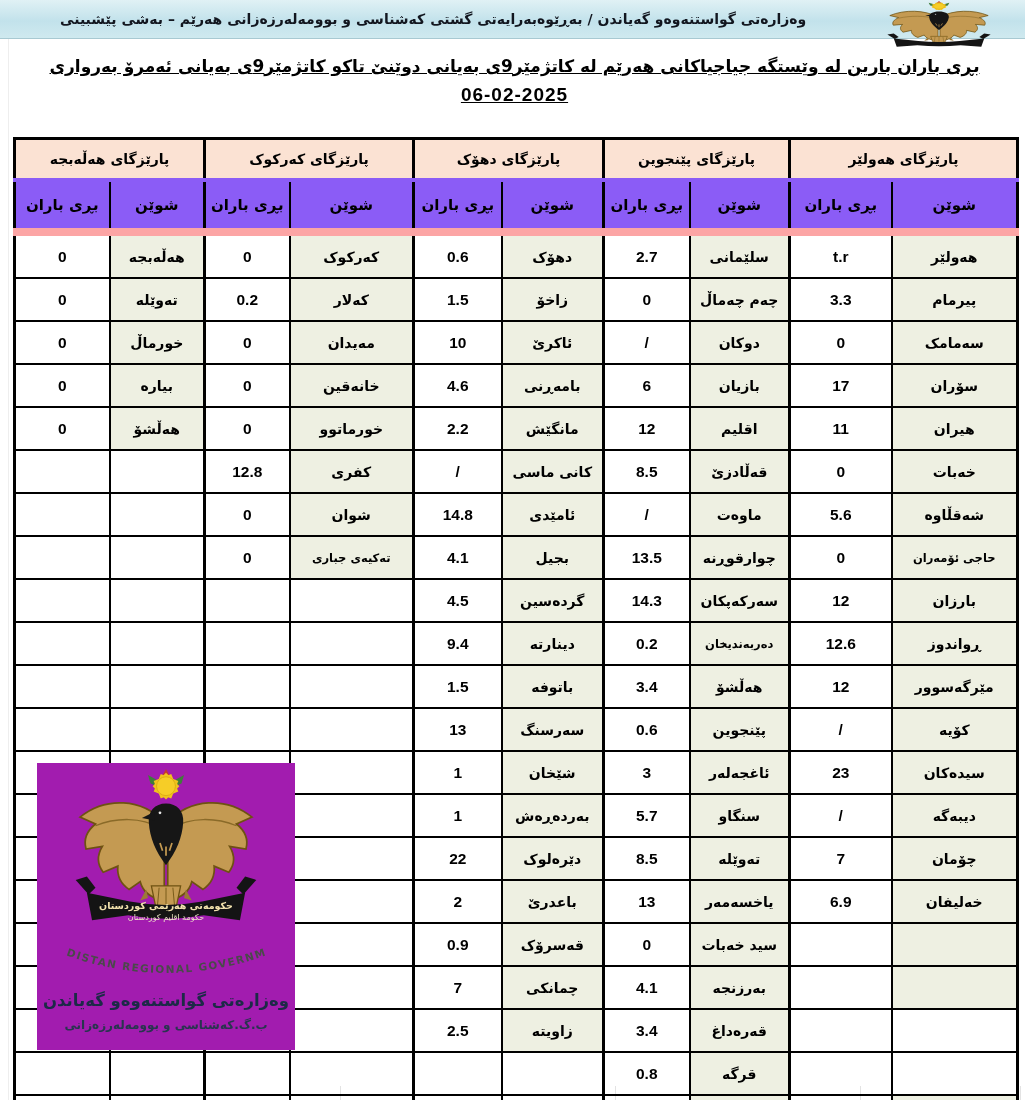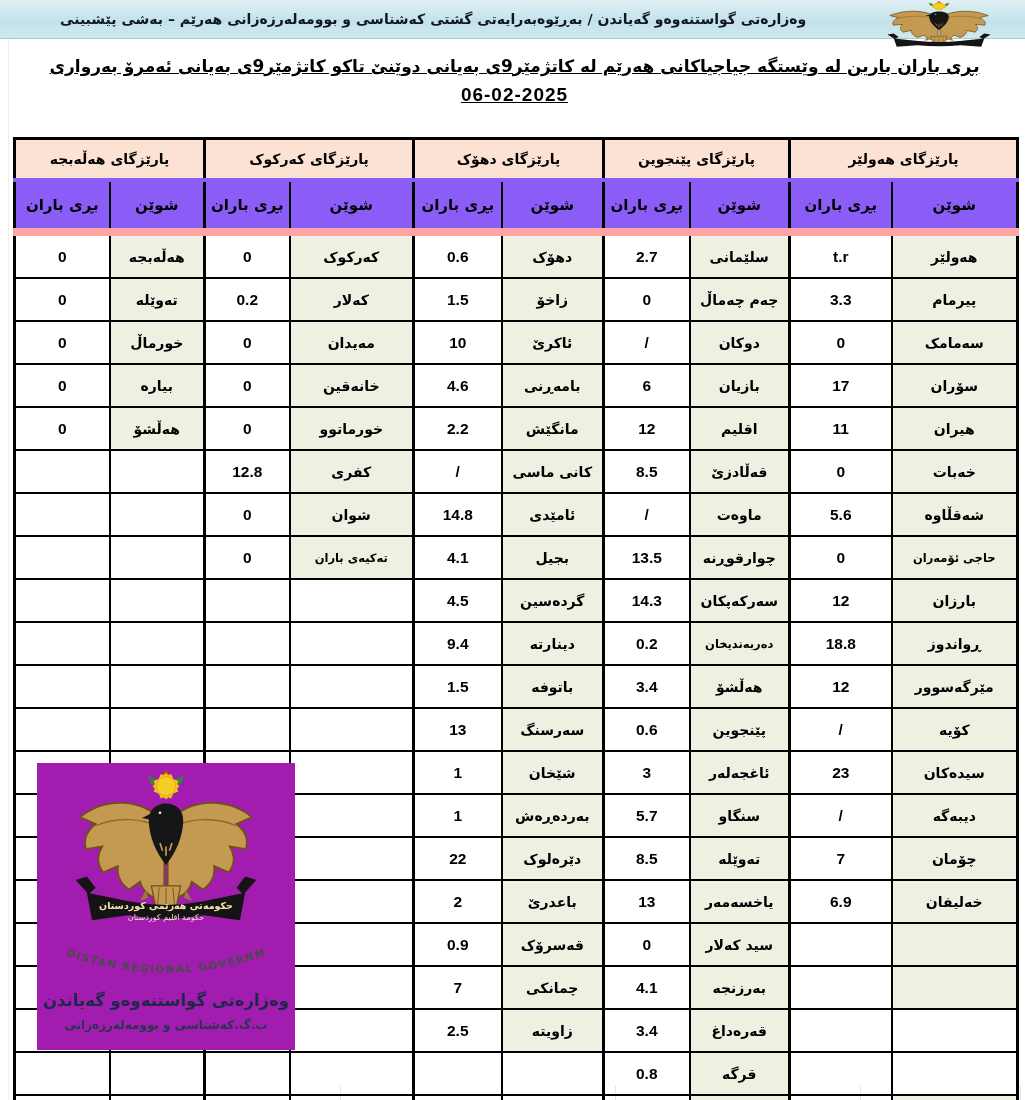--- a/index.html
+++ b/index.html
@@ -226,40 +226,40 @@
           <td class="st"></td>
           <td class="rv"></td>
         </tr>
         <tr>
           <td class="st shaded small">حاجی ئۆمەران</td>
           <td class="rv">0</td>
           <td class="st shaded">چوارقوڕنە</td>
           <td class="rv">13.5</td>
           <td class="st shaded">بجیل</td>
           <td class="rv">4.1</td>
-          <td class="st shaded small">تەکیەی باران</td>
+          <td class="st shaded small">تەکیەی جباری</td>
           <td class="rv">0</td>
           <td class="st"></td>
           <td class="rv"></td>
         </tr>
         <tr>
           <td class="st shaded">بارزان</td>
           <td class="rv">12</td>
           <td class="st shaded">سەرکەپکان</td>
           <td class="rv">14.3</td>
           <td class="st shaded">گردەسین</td>
           <td class="rv">4.5</td>
           <td class="st"></td>
           <td class="rv"></td>
           <td class="st"></td>
           <td class="rv"></td>
         </tr>
         <tr>
           <td class="st shaded">ڕواندوز</td>
-          <td class="rv">18.8</td>
+          <td class="rv">12.6</td>
           <td class="st shaded small">دەربەندیخان</td>
           <td class="rv">0.2</td>
           <td class="st shaded">دینارتە</td>
           <td class="rv">9.4</td>
           <td class="st"></td>
           <td class="rv"></td>
           <td class="st"></td>
           <td class="rv"></td>
         </tr>
         <tr>
@@ -330,21 +330,21 @@
           <td class="st shaded">باعدرێ</td>
           <td class="rv">2</td>
           <td class="st"></td>
           <td class="rv"></td>
           <td class="st"></td>
           <td class="rv"></td>
         </tr>
         <tr>
           <td class="st shaded"></td>
           <td class="rv"></td>
-          <td class="st shaded">سید کەلار</td>
+          <td class="st shaded">سید خەبات</td>
           <td class="rv">0</td>
           <td class="st shaded">قەسرۆک</td>
           <td class="rv">0.9</td>
           <td class="st"></td>
           <td class="rv"></td>
           <td class="st"></td>
           <td class="rv"></td>
         </tr>
         <tr>
           <td class="st shaded"></td>

